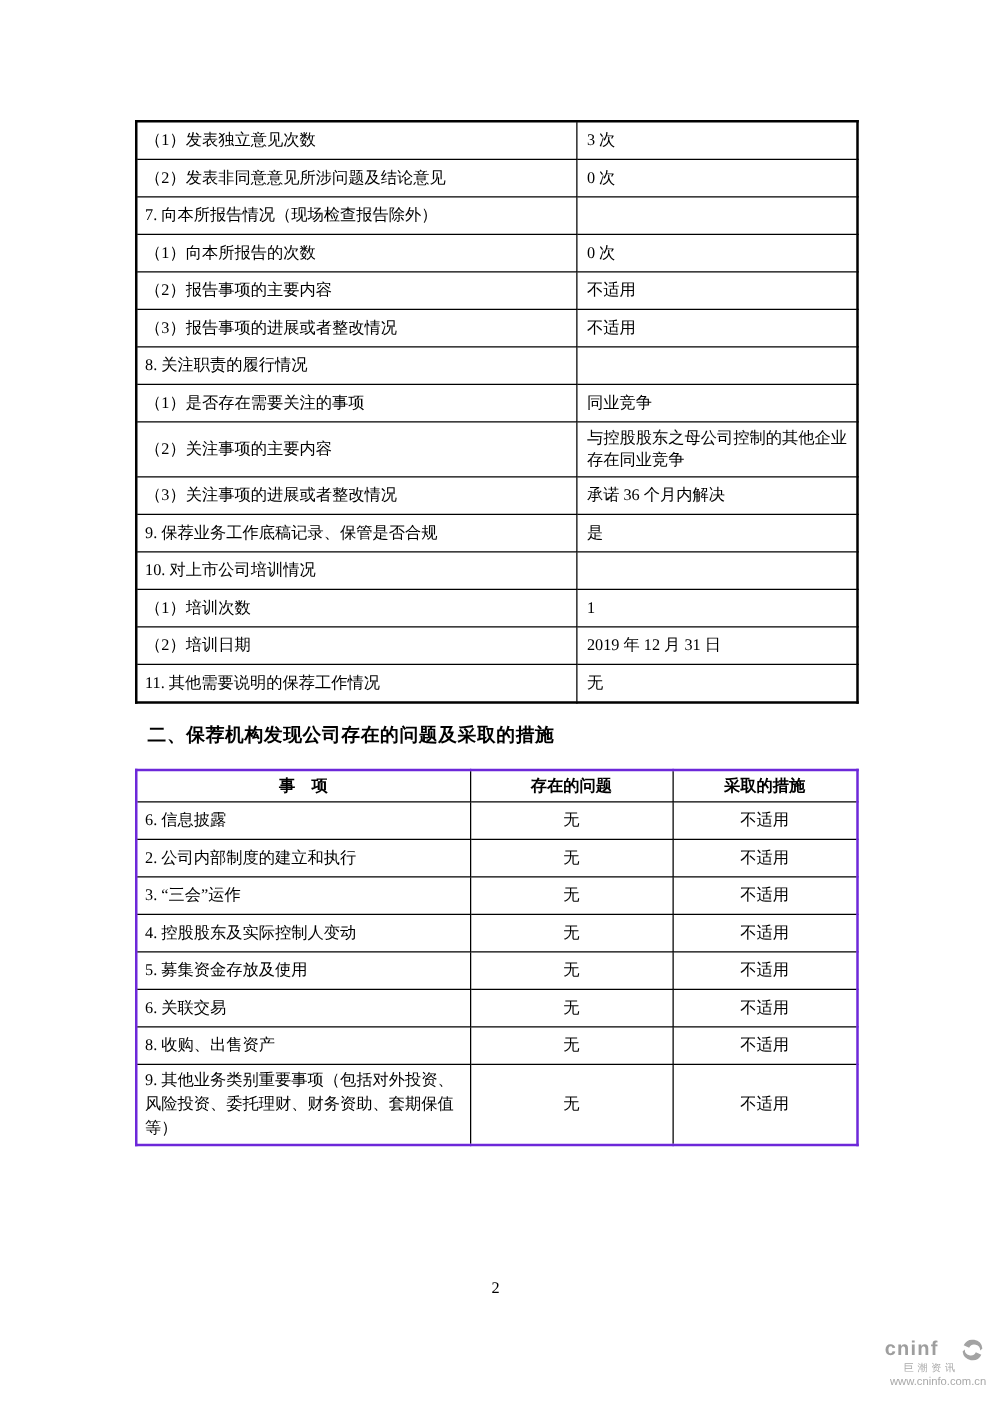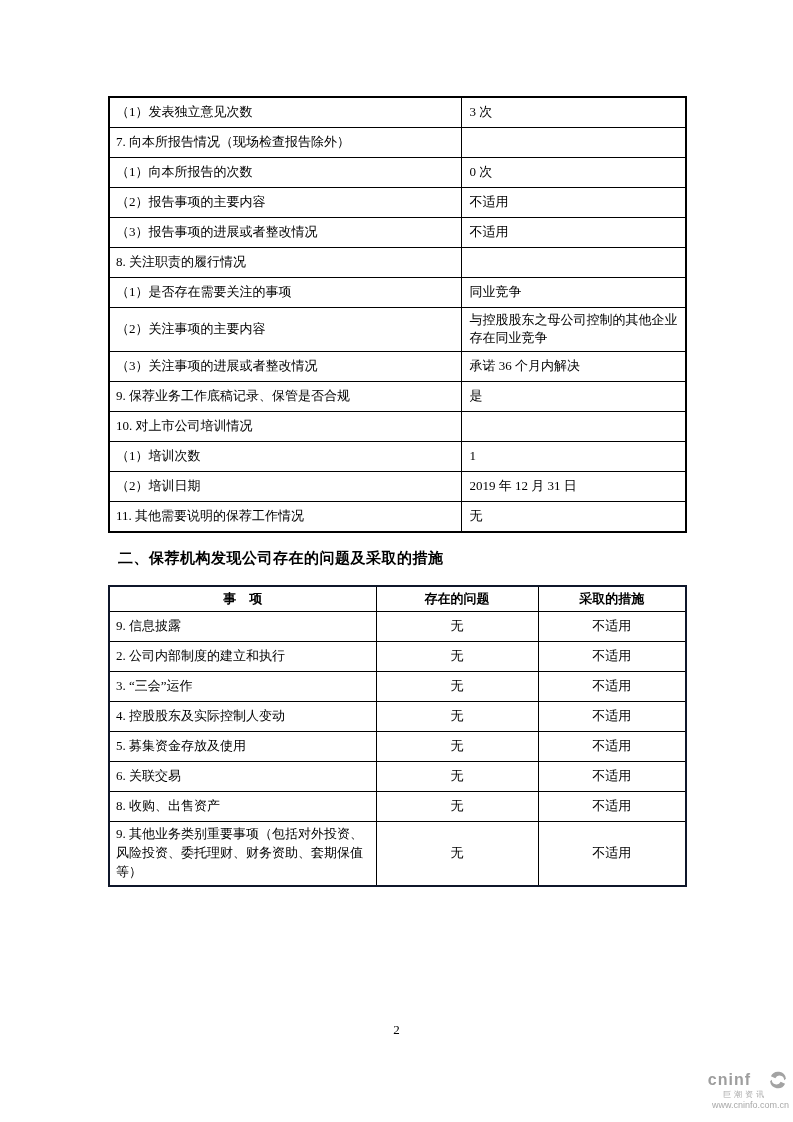--- a/index.html
+++ b/index.html
@@ -33,21 +33,21 @@
 
   .section-title {
     margin: 16px 12px 0 118px;
     font-family: "Liberation Sans", "DejaVu Sans", sans-serif;
     font-weight: bold;
     font-size: 15px;
     letter-spacing: 0.5px;
     color: #000;
   }
 
-  .t2 { margin: 17px 0 0 108px; border: 2px solid #0f172a; }
+  .t2 { margin: 17px 0 0 108px; border: 2px solid #6d28d9; }
   .t2 th {
     border: 1px solid #000;
     height: 26px;
     font-weight: bold;
     font-size: 13px;
     text-align: center;
     vertical-align: middle;
     padding: 2px 4px;
   }
   .t2 td {
@@ -103,20 +103,24 @@
 
   <table class="t1">
     <colgroup>
       <col style="width:352px">
       <col style="width:225px">
     </colgroup>
     <tbody id="t1-body">
         <tr>
           <td class="c-label">（1）发表独立意见次数</td>
           <td class="c-value">3 次</td>
+        </tr>
+        <tr>
+          <td class="c-label">（2）发表非同意意见所涉问题及结论意见</td>
+          <td class="c-value">0 次</td>
         </tr>
         <tr>
           <td class="c-label">7. 向本所报告情况（现场检查报告除外）</td>
           <td class="c-value"></td>
         </tr>
         <tr>
           <td class="c-label">（1）向本所报告的次数</td>
           <td class="c-value">0 次</td>
         </tr>
         <tr>
@@ -176,21 +180,21 @@
     </colgroup>
     <thead>
       <tr>
         <th>事　项</th>
         <th>存在的问题</th>
         <th>采取的措施</th>
       </tr>
     </thead>
     <tbody id="t2-body">
         <tr>
-          <td class="c-item">9. 信息披露</td>
+          <td class="c-item">6. 信息披露</td>
           <td class="c-center">无</td>
           <td class="c-center">不适用</td>
         </tr>
         <tr>
           <td class="c-item">2. 公司内部制度的建立和执行</td>
           <td class="c-center">无</td>
           <td class="c-center">不适用</td>
         </tr>
         <tr>
           <td class="c-item">3. “三会”运作</td>

